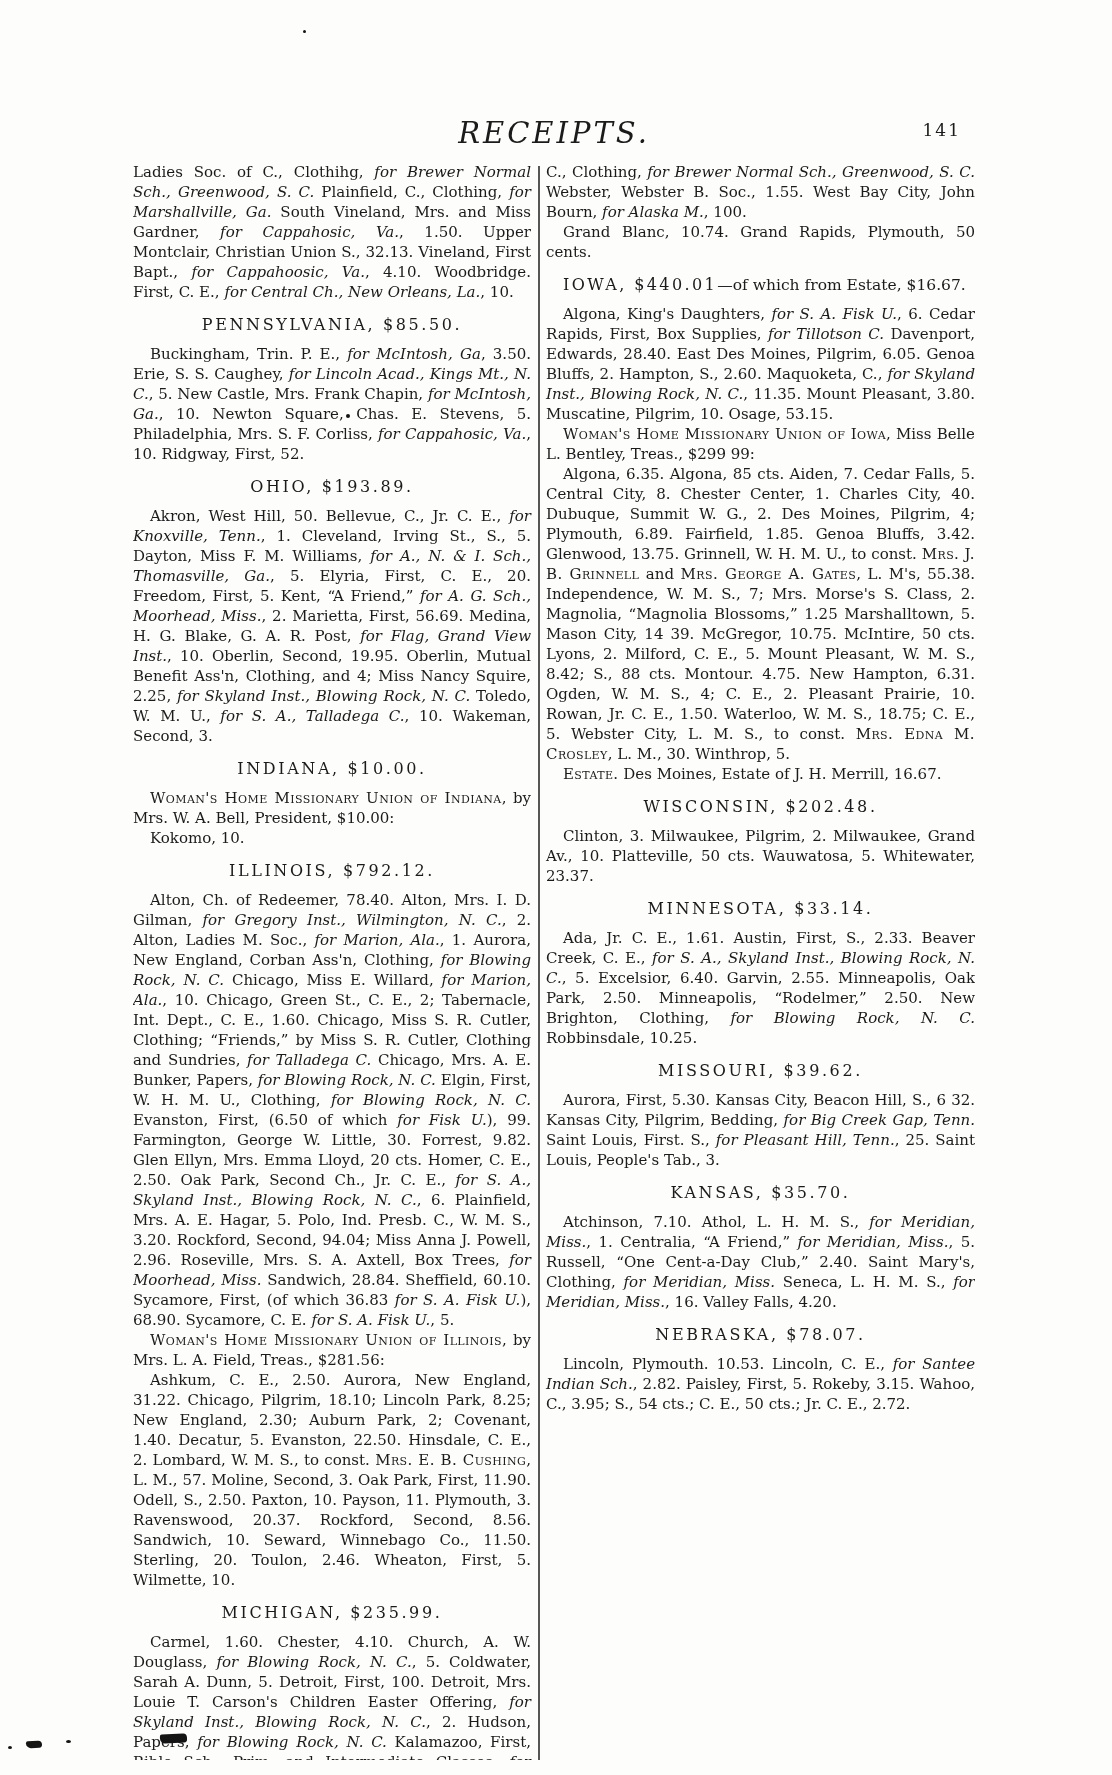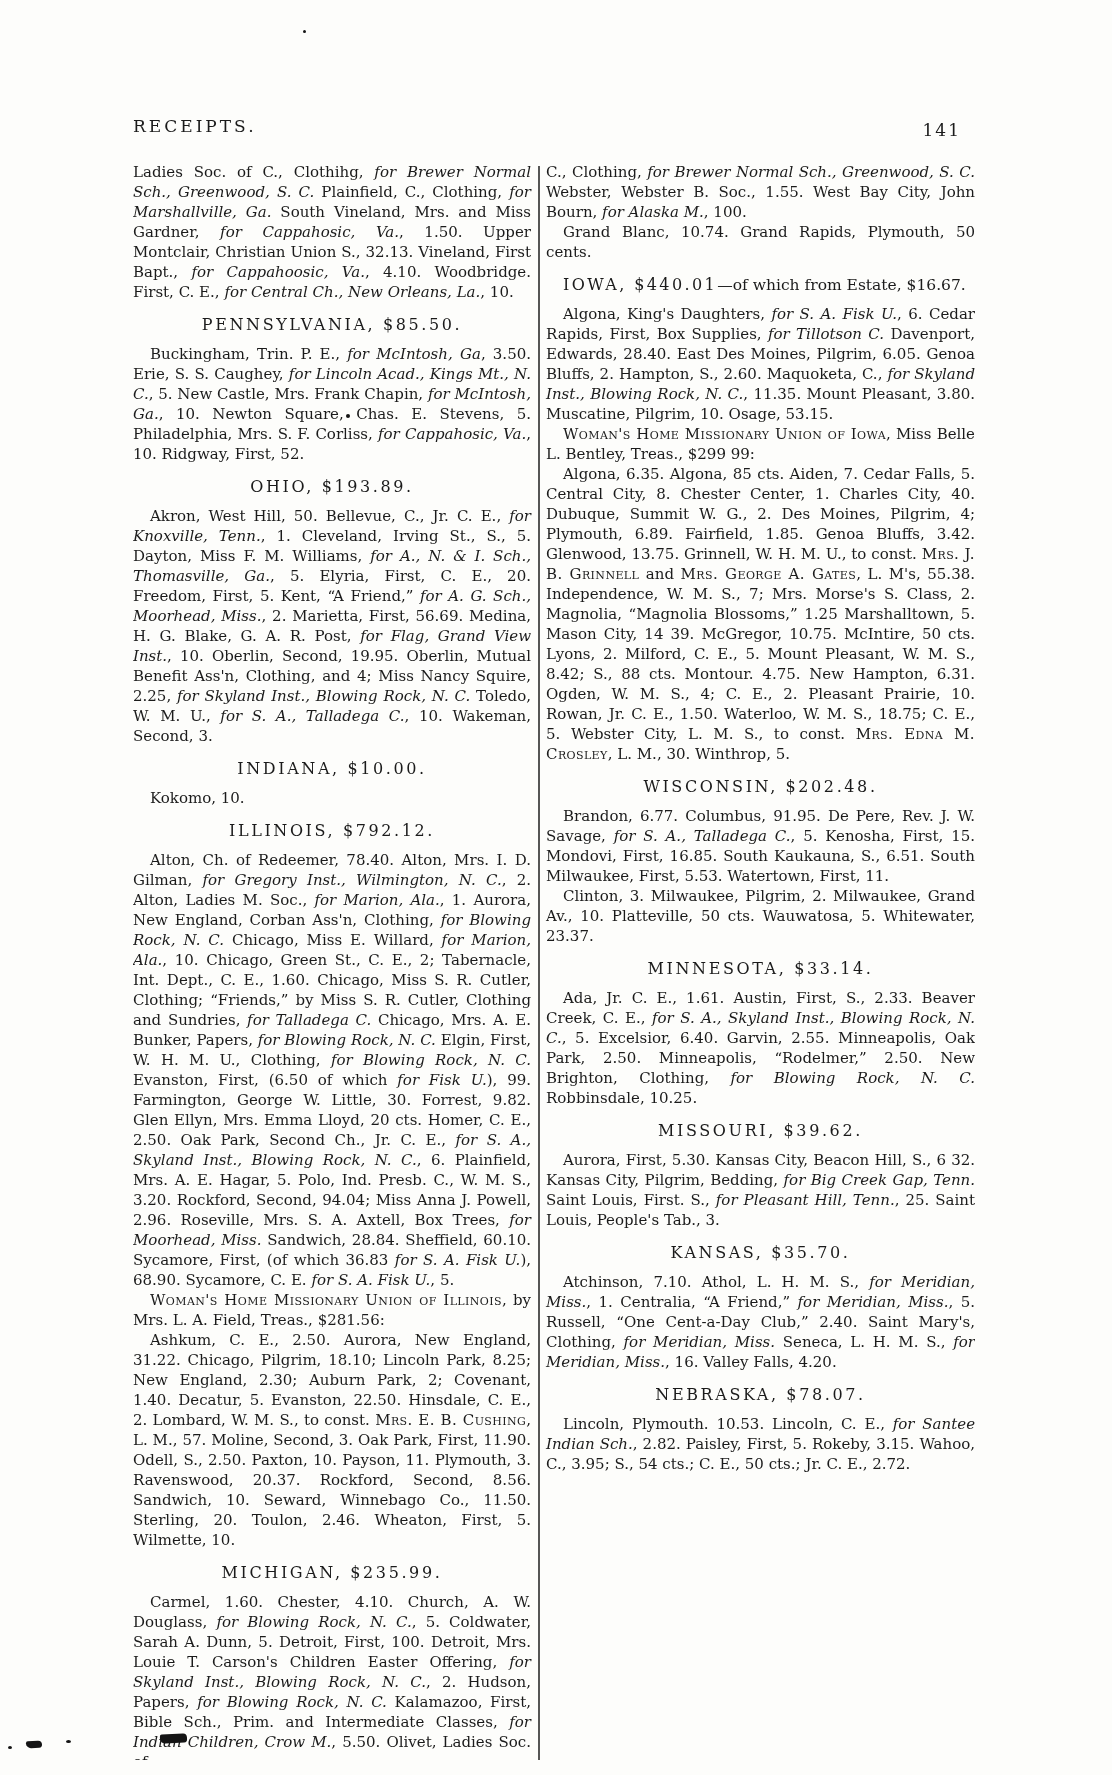--- a/index.html
+++ b/index.html
@@ -4,22 +4,22 @@
 <style>
   html,body { margin:0; padding:0; background:#e8e8e6; }
   .page {
     position:relative; width:1112px; height:1775px; margin:0 auto;
     background:#fdfdfb; color:#1b1b1b; overflow:hidden;
     font-family:"DejaVu Serif","Liberation Serif",serif;
   }
   .content { position:absolute; left:133px; top:112px; width:842px; height:1648px; overflow:hidden; }
   .header { position:relative; height:46px; }
   .title {
-    position:absolute; left:0; right:0; top:4px; 
-    font-size:17px; letter-spacing:3px;
+    position:absolute; left:0; right:0; top:4px; text-align:center;
+    font-style:italic; font-size:29px; letter-spacing:3px;
   }
   .pagenum { position:absolute; right:14px; top:8px; font-size:17px; letter-spacing:2px; }
   .cols { display:flex; margin-top:4px; align-items:stretch; }
   .col { }
   .col-left { width:398px; }
   .col-right { width:429px; }
   .divider { width:2px; background:#2c2c2c; opacity:.8; margin:4px 6px 0 7px; }
   .block { font-size:15px; line-height:20px; text-align:justify; }
   .para { text-indent:17px; }
   .continuation { text-indent:0; }
@@ -46,38 +46,39 @@
       <div class="pagenum">141</div>
     </div>
     <div class="cols">
       <div class="col col-left">
           <div class="block continuation"><span class="seg-n">Ladies Soc. of C., Clothihg, </span><span class="seg-i">for Brewer Normal Sch., Greenwood, S. C.</span><span class="seg-n"> Plainfield, C., Clothing, </span><span class="seg-i">for Marshallville, Ga.</span><span class="seg-n"> South Vineland, Mrs. and Miss Gardner, </span><span class="seg-i">for Cappahosic, Va.</span><span class="seg-n">, 1.50. Upper Montclair, Christian Union S., 32.13. Vineland, First Bapt., </span><span class="seg-i">for Cappahoosic, Va.</span><span class="seg-n">, 4.10. Woodbridge. First, C. E., </span><span class="seg-i">for Central Ch., New Orleans, La.</span><span class="seg-n">, 10.</span></div>
           <div class="block heading"><span class="seg-n">PENNSYLVANIA, $85.50.</span></div>
           <div class="block para"><span class="seg-n">Buckingham, Trin. P. E., </span><span class="seg-i">for McIntosh, Ga</span><span class="seg-n">, 3.50. Erie, S. S. Caughey, </span><span class="seg-i">for Lincoln Acad., Kings Mt., N. C.</span><span class="seg-n">, 5. New Castle, Mrs. Frank Chapin, </span><span class="seg-i">for McIntosh, Ga.</span><span class="seg-n">, 10. Newton Square, Chas. E. Stevens, 5. Philadelphia, Mrs. S. F. Corliss, </span><span class="seg-i">for Cappahosic, Va.</span><span class="seg-n">, 10. Ridgway, First, 52.</span></div>
           <div class="block heading"><span class="seg-n">OHIO, $193.89.</span></div>
           <div class="block para"><span class="seg-n">Akron, West Hill, 50. Bellevue, C., Jr. C. E., </span><span class="seg-i">for Knoxville, Tenn.</span><span class="seg-n">, 1. Cleveland, Irving St., S., 5. Dayton, Miss F. M. Williams, </span><span class="seg-i">for A., N. &amp; I. Sch., Thomasville, Ga.</span><span class="seg-n">, 5. Elyria, First, C. E., 20. Freedom, First, 5. Kent, “A Friend,” </span><span class="seg-i">for A. G. Sch., Moorhead, Miss.</span><span class="seg-n">, 2. Marietta, First, 56.69. Medina, H. G. Blake, G. A. R. Post, </span><span class="seg-i">for Flag, Grand View Inst.</span><span class="seg-n">, 10. Oberlin, Second, 19.95. Oberlin, Mutual Benefit Ass'n, Clothing, and 4; Miss Nancy Squire, 2.25, </span><span class="seg-i">for Skyland Inst., Blowing Rock, N. C.</span><span class="seg-n"> Toledo, W. M. U., </span><span class="seg-i">for S. A., Talladega C.</span><span class="seg-n">, 10. Wakeman, Second, 3.</span></div>
           <div class="block heading"><span class="seg-n">INDIANA, $10.00.</span></div>
+          <div class="block para"><span class="seg-sc">Woman's Home Missionary Union of Indiana</span><span class="seg-n">, by Mrs. W. A. Bell, President, $10.00:</span></div>
           <div class="block para"><span class="seg-n">Kokomo, 10.</span></div>
           <div class="block heading"><span class="seg-n">ILLINOIS, $792.12.</span></div>
           <div class="block para"><span class="seg-n">Alton, Ch. of Redeemer, 78.40. Alton, Mrs. I. D. Gilman, </span><span class="seg-i">for Gregory Inst., Wilmington, N. C.</span><span class="seg-n">, 2. Alton, Ladies M. Soc., </span><span class="seg-i">for Marion, Ala.</span><span class="seg-n">, 1. Aurora, New England, Corban Ass'n, Clothing, </span><span class="seg-i">for Blowing Rock, N. C.</span><span class="seg-n"> Chicago, Miss E. Willard, </span><span class="seg-i">for Marion, Ala.</span><span class="seg-n">, 10. Chicago, Green St., C. E., 2; Tabernacle, Int. Dept., C. E., 1.60. Chicago, Miss S. R. Cutler, Clothing; “Friends,” by Miss S. R. Cutler, Clothing and Sundries, </span><span class="seg-i">for Talladega C.</span><span class="seg-n"> Chicago, Mrs. A. E. Bunker, Papers, </span><span class="seg-i">for Blowing Rock, N. C.</span><span class="seg-n"> Elgin, First, W. H. M. U., Clothing, </span><span class="seg-i">for Blowing Rock, N. C.</span><span class="seg-n"> Evanston, First, (6.50 of which </span><span class="seg-i">for Fisk U.</span><span class="seg-n">), 99. Farmington, George W. Little, 30. Forrest, 9.82. Glen Ellyn, Mrs. Emma Lloyd, 20 cts. Homer, C. E., 2.50. Oak Park, Second Ch., Jr. C. E., </span><span class="seg-i">for S. A., Skyland Inst., Blowing Rock, N. C.</span><span class="seg-n">, 6. Plainfield, Mrs. A. E. Hagar, 5. Polo, Ind. Presb. C., W. M. S., 3.20. Rockford, Second, 94.04; Miss Anna J. Powell, 2.96. Roseville, Mrs. S. A. Axtell, Box Trees, </span><span class="seg-i">for Moorhead, Miss.</span><span class="seg-n"> Sandwich, 28.84. Sheffield, 60.10. Sycamore, First, (of which 36.83 </span><span class="seg-i">for S. A. Fisk U.</span><span class="seg-n">), 68.90. Sycamore, C. E. </span><span class="seg-i">for S. A. Fisk U.</span><span class="seg-n">, 5.</span></div>
           <div class="block para"><span class="seg-sc">Woman's Home Missionary Union of Illinois</span><span class="seg-n">, by Mrs. L. A. Field, Treas., $281.56:</span></div>
           <div class="block para"><span class="seg-n">Ashkum, C. E., 2.50. Aurora, New England, 31.22. Chicago, Pilgrim, 18.10; Lincoln Park, 8.25; New England, 2.30; Auburn Park, 2; Covenant, 1.40. Decatur, 5. Evanston, 22.50. Hinsdale, C. E., 2. Lombard, W. M. S., to const. </span><span class="seg-sc">Mrs. E. B. Cushing</span><span class="seg-n">, L. M., 57. Moline, Second, 3. Oak Park, First, 11.90. Odell, S., 2.50. Paxton, 10. Payson, 11. Plymouth, 3. Ravenswood, 20.37. Rockford, Second, 8.56. Sandwich, 10. Seward, Winnebago Co., 11.50. Sterling, 20. Toulon, 2.46. Wheaton, First, 5. Wilmette, 10.</span></div>
           <div class="block heading"><span class="seg-n">MICHIGAN, $235.99.</span></div>
           <div class="block para"><span class="seg-n">Carmel, 1.60. Chester, 4.10. Church, A. W. Douglass, </span><span class="seg-i">for Blowing Rock, N. C.</span><span class="seg-n">, 5. Coldwater, Sarah A. Dunn, 5. Detroit, First, 100. Detroit, Mrs. Louie T. Carson's Children Easter Offering, </span><span class="seg-i">for Skyland Inst., Blowing Rock, N. C.</span><span class="seg-n">, 2. Hudson, Papers, </span><span class="seg-i">for Blowing Rock, N. C.</span><span class="seg-n"> Kalamazoo, First, Bible Sch., Prim. and Intermediate Classes, </span><span class="seg-i">for Indian Children, Crow M.</span><span class="seg-n">, 5.50. Olivet, Ladies Soc. of</span></div>
         </div>
       <div class="divider"></div>
       <div class="col col-right">
           <div class="block continuation"><span class="seg-n">C., Clothing, </span><span class="seg-i">for Brewer Normal Sch., Greenwood, S. C.</span><span class="seg-n"> Webster, Webster B. Soc., 1.55. West Bay City, John Bourn, </span><span class="seg-i">for Alaska M.</span><span class="seg-n">, 100.</span></div>
           <div class="block para"><span class="seg-n">Grand Blanc, 10.74. Grand Rapids, Plymouth, 50 cents.</span></div>
           <div class="block heading_inline"><span class="seg-hd">IOWA, $440.01</span><span class="seg-n">—of which from Estate, $16.67.</span></div>
           <div class="block para"><span class="seg-n">Algona, King's Daughters, </span><span class="seg-i">for S. A. Fisk U.</span><span class="seg-n">, 6. Cedar Rapids, First, Box Supplies, </span><span class="seg-i">for Tillotson C.</span><span class="seg-n"> Davenport, Edwards, 28.40. East Des Moines, Pilgrim, 6.05. Genoa Bluffs, 2. Hampton, S., 2.60. Maquoketa, C., </span><span class="seg-i">for Skyland Inst., Blowing Rock, N. C.</span><span class="seg-n">, 11.35. Mount Pleasant, 3.80. Muscatine, Pilgrim, 10. Osage, 53.15.</span></div>
           <div class="block para"><span class="seg-sc">Woman's Home Missionary Union of Iowa</span><span class="seg-n">, Miss Belle L. Bentley, Treas., $299 99:</span></div>
           <div class="block para"><span class="seg-n">Algona, 6.35. Algona, 85 cts. Aiden, 7. Cedar Falls, 5. Central City, 8. Chester Center, 1. Charles City, 40. Dubuque, Summit W. G., 2. Des Moines, Pilgrim, 4; Plymouth, 6.89. Fairfield, 1.85. Genoa Bluffs, 3.42. Glenwood, 13.75. Grinnell, W. H. M. U., to const. </span><span class="seg-sc">Mrs. J. B. Grinnell</span><span class="seg-n"> and </span><span class="seg-sc">Mrs. George A. Gates</span><span class="seg-n">, L. M's, 55.38. Independence, W. M. S., 7; Mrs. Morse's S. Class, 2. Magnolia, “Magnolia Blossoms,” 1.25 Marshalltown, 5. Mason City, 14 39. McGregor, 10.75. McIntire, 50 cts. Lyons, 2. Milford, C. E., 5. Mount Pleasant, W. M. S., 8.42; S., 88 cts. Montour. 4.75. New Hampton, 6.31. Ogden, W. M. S., 4; C. E., 2. Pleasant Prairie, 10. Rowan, Jr. C. E., 1.50. Waterloo, W. M. S., 18.75; C. E., 5. Webster City, L. M. S., to const. </span><span class="seg-sc">Mrs. Edna M. Crosley</span><span class="seg-n">, L. M., 30. Winthrop, 5.</span></div>
+          <div class="block para"><span class="seg-sc">Estate.</span><span class="seg-n"> Des Moines, Estate of J. H. Merrill, 16.67.</span></div>
           <div class="block heading"><span class="seg-n">WISCONSIN, $202.48.</span></div>
-          <div class="block para"><span class="seg-n">Brandon, 6.77. Columbus, 91.95. De Pere, Rev. J. W. Savage, </span><span class="seg-i">for S. A., Talladega C.</span><span class="seg-n">, 5. Kenosha, First, 15. Mondovi, First, 16.85. South Kaukauna, S., 6.51. South Milwaukee, First, 5.53. Watertown, First, 11.</span></div>
           <div class="block para"><span class="seg-n">Clinton, 3. Milwaukee, Pilgrim, 2. Milwaukee, Grand Av., 10. Platteville, 50 cts. Wauwatosa, 5. Whitewater, 23.37.</span></div>
           <div class="block heading"><span class="seg-n">MINNESOTA, $33.14.</span></div>
           <div class="block para"><span class="seg-n">Ada, Jr. C. E., 1.61. Austin, First, S., 2.33. Beaver Creek, C. E., </span><span class="seg-i">for S. A., Skyland Inst., Blowing Rock, N. C.</span><span class="seg-n">, 5. Excelsior, 6.40. Garvin, 2.55. Minneapolis, Oak Park, 2.50. Minneapolis, “Rodelmer,” 2.50. New Brighton, Clothing, </span><span class="seg-i">for Blowing Rock, N. C.</span><span class="seg-n"> Robbinsdale, 10.25.</span></div>
           <div class="block heading"><span class="seg-n">MISSOURI, $39.62.</span></div>
           <div class="block para"><span class="seg-n">Aurora, First, 5.30. Kansas City, Beacon Hill, S., 6 32. Kansas City, Pilgrim, Bedding, </span><span class="seg-i">for Big Creek Gap, Tenn.</span><span class="seg-n"> Saint Louis, First. S., </span><span class="seg-i">for Pleasant Hill, Tenn.</span><span class="seg-n">, 25. Saint Louis, People's Tab., 3.</span></div>
           <div class="block heading"><span class="seg-n">KANSAS, $35.70.</span></div>
           <div class="block para"><span class="seg-n">Atchinson, 7.10. Athol, L. H. M. S., </span><span class="seg-i">for Meridian, Miss.</span><span class="seg-n">, 1. Centralia, “A Friend,” </span><span class="seg-i">for Meridian, Miss.</span><span class="seg-n">, 5. Russell, “One Cent-a-Day Club,” 2.40. Saint Mary's, Clothing, </span><span class="seg-i">for Meridian, Miss.</span><span class="seg-n"> Seneca, L. H. M. S., </span><span class="seg-i">for Meridian, Miss.</span><span class="seg-n">, 16. Valley Falls, 4.20.</span></div>
           <div class="block heading"><span class="seg-n">NEBRASKA, $78.07.</span></div>
           <div class="block para"><span class="seg-n">Lincoln, Plymouth. 10.53. Lincoln, C. E., </span><span class="seg-i">for Santee Indian Sch.</span><span class="seg-n">, 2.82. Paisley, First, 5. Rokeby, 3.15. Wahoo, C., 3.95; S., 54 cts.; C. E., 50 cts.; Jr. C. E., 2.72.</span></div>
         </div>

